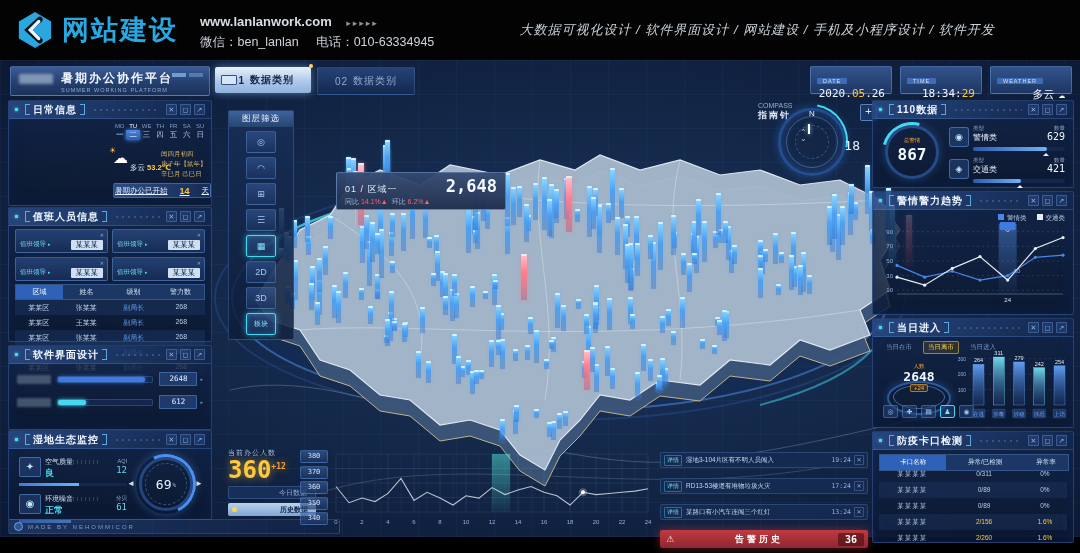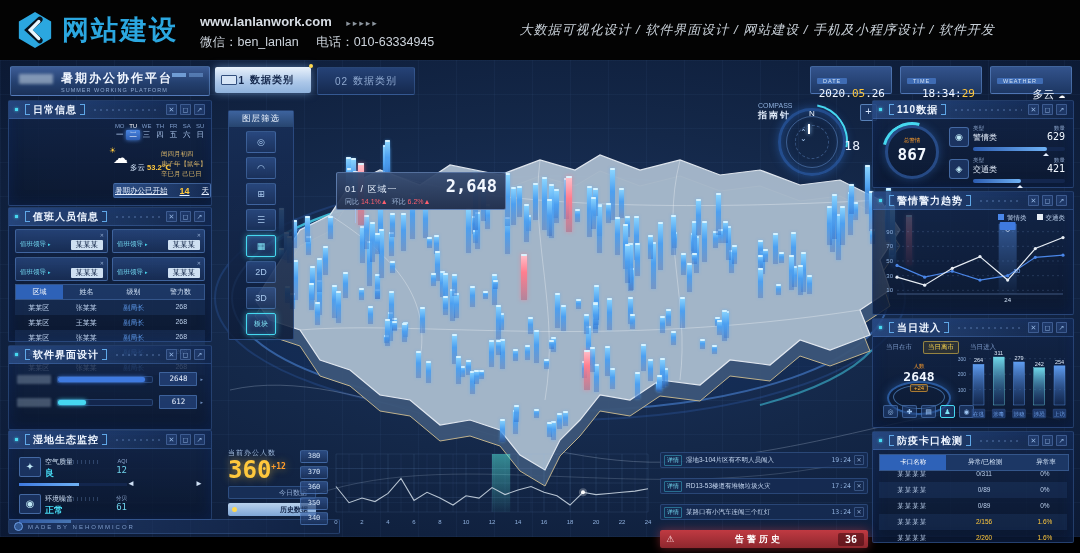--- a/index.html
+++ b/index.html
@@ -740,20 +740,29 @@
             <div class="eco-lab">环境噪音</div>
             <div class="eco-status">正常</div>
             <span class="eco-unit">分贝</span>
             <span class="eco-val">61</span>
             <span class="eco-dots"></span>
             <div class="eco-track">
               <div class="eco-fill" style="width: 48%;"></div>
             </div>
           </div>
         </div>
+      <div class="eco-gauge">
+        <div class="g1"></div>
+          <div class="g2"></div>
+          <div class="g3"></div>
+        <div class="gv">
+            <span>69</span>
+            <i>%</i>
+          </div>
+      </div>
       <span class="eco-arrow" style="right:76px">◄</span>
       <span class="eco-arrow" style="right:8px">►</span>
     </div>
 
     <div class="made-strip">
       <span class="dot"></span>
       <span class="mtxt">MADE BY NEHOMMICOR</span>
     </div>
 
     <div id="layer-bar">

